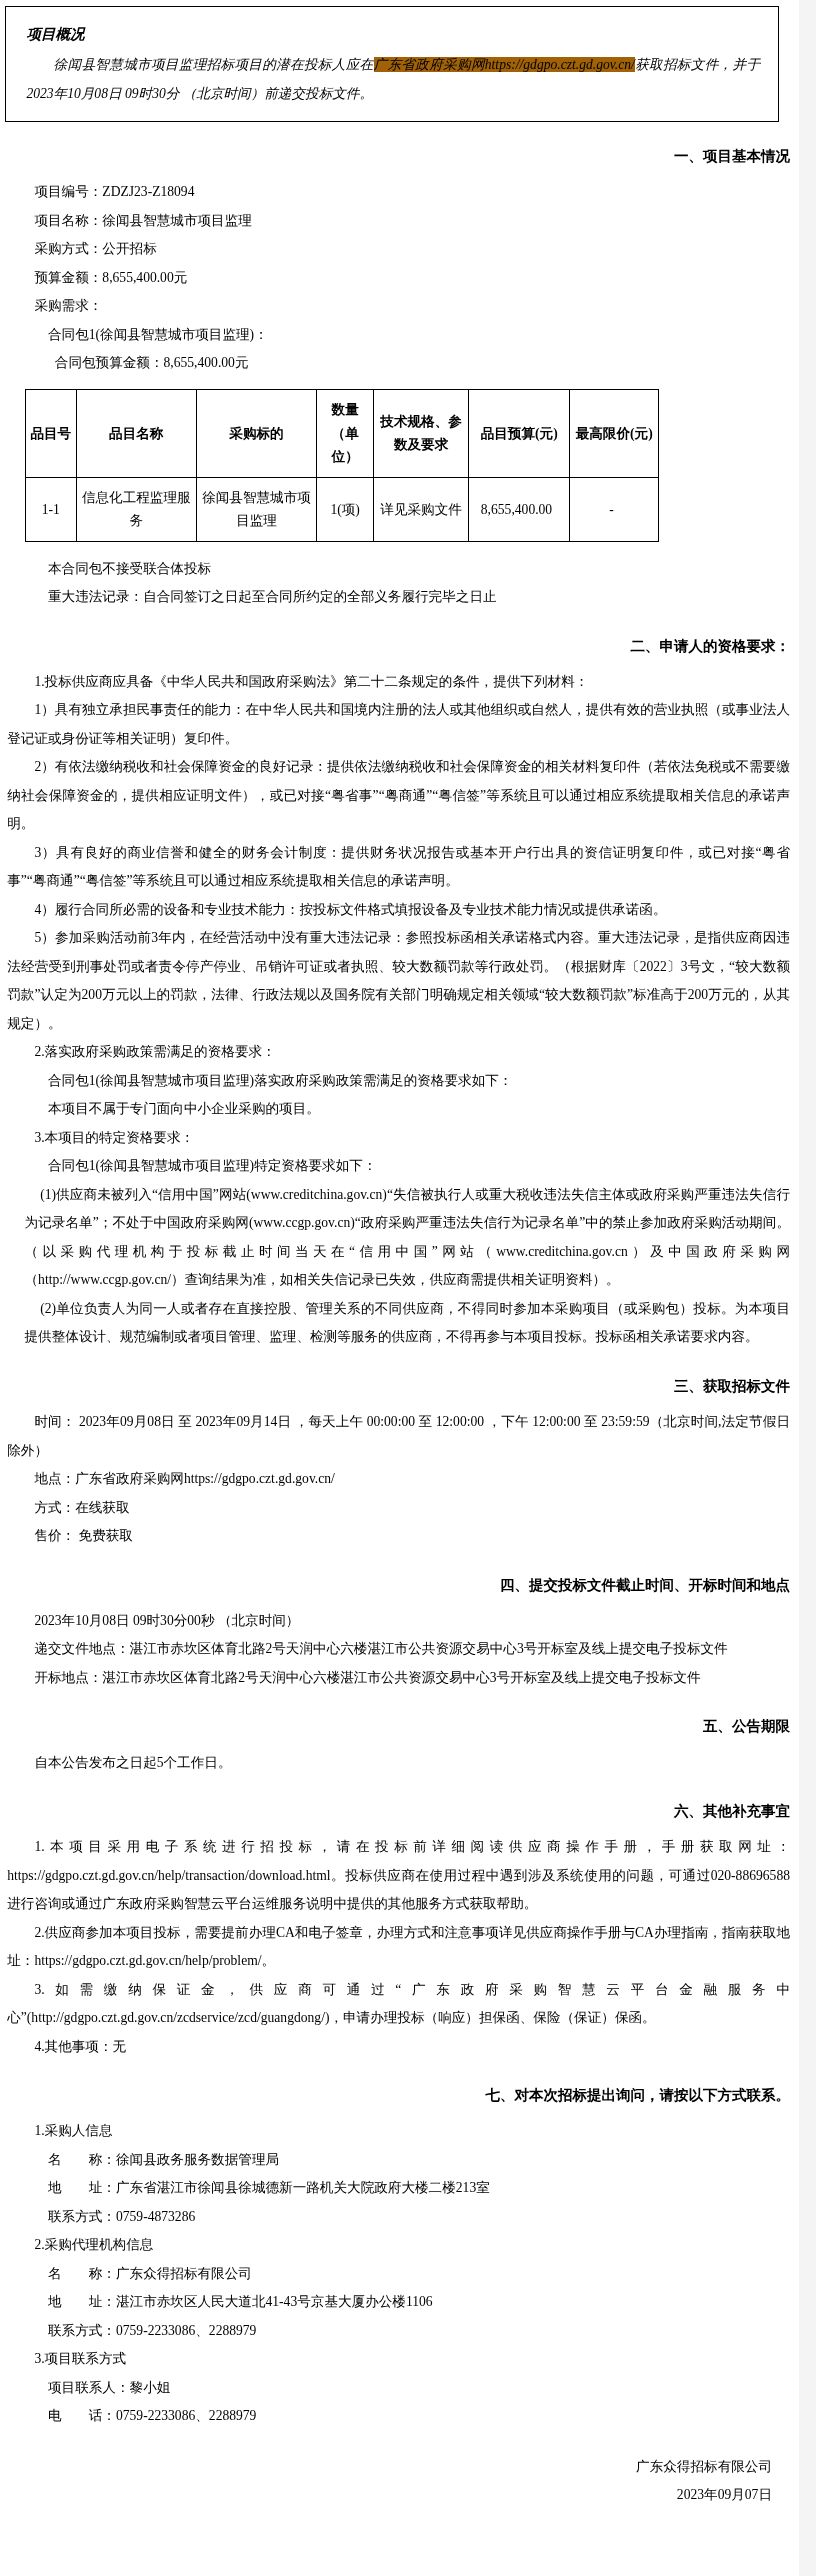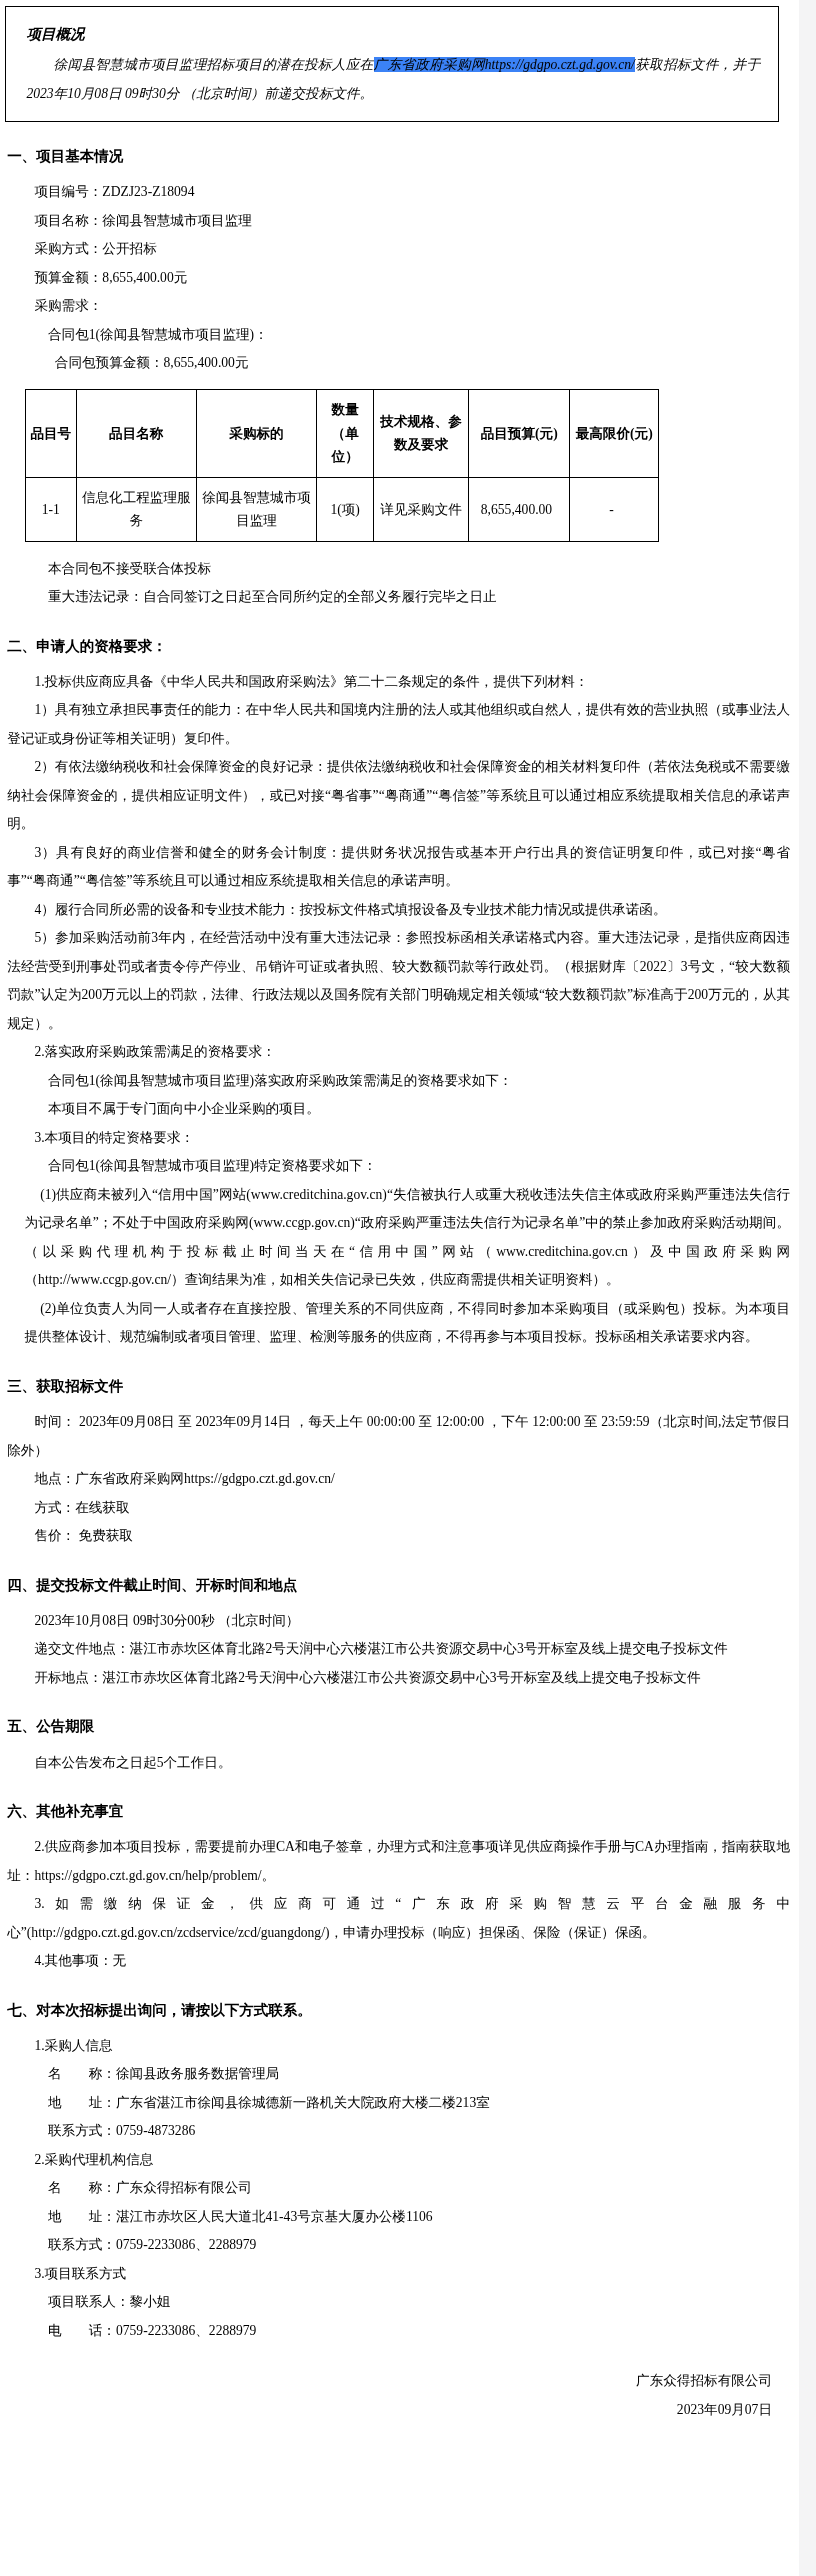--- a/index.html
+++ b/index.html
@@ -29,27 +29,28 @@
     padding: 5.4px 18px 12.7px 20px;
     font-style: italic;
   }
   .box h3 {
     font-size: 14.5px;
     margin: 7.2px 0 3.6px 0;
     line-height: 28px;
     font-weight: bold;
   }
   .box p { margin: 0; line-height: 28.5px; text-align: justify; text-indent: 2em; }
-  .hl { background: #3b82f6; }
+  .hl { background: #a16207; }
 
   h2 {
     font-size: 14.5px;
     font-weight: bold;
     margin: 20px 9px 8.2px 7.2px;
     line-height: 28px;
+    text-align: right;
   }
   p { margin: 0 9px 0 7.2px; line-height: 28.5px; text-align: justify; }
   .i2 { text-indent: 2em; }
   .i3 { text-indent: 3em; }
   .i35 { text-indent: 3.5em; }
   .hang { margin-left: 24.5px; text-indent: 1.15em; }
 
   table {
     border-collapse: collapse;
     table-layout: fixed;
@@ -150,20 +151,21 @@
 
   <h2>四、提交投标文件截止时间、开标时间和地点</h2>
   <p class="i2">2023年10月08日 09时30分00秒 （北京时间）</p>
   <p class="i2">递交文件地点：湛江市赤坎区体育北路2号天润中心六楼湛江市公共资源交易中心3号开标室及线上提交电子投标文件</p>
   <p class="i2">开标地点：湛江市赤坎区体育北路2号天润中心六楼湛江市公共资源交易中心3号开标室及线上提交电子投标文件</p>
 
   <h2>五、公告期限</h2>
   <p class="i2">自本公告发布之日起5个工作日。</p>
 
   <h2>六、其他补充事宜</h2>
+  <p class="i2">1.本项目采用电子系统进行招投标，请在投标前详细阅读供应商操作手册，手册获取网址：https://gdgpo.czt.gd.gov.cn/help/transaction/download.html。投标供应商在使用过程中遇到涉及系统使用的问题，可通过020-88696588 进行咨询或通过广东政府采购智慧云平台运维服务说明中提供的其他服务方式获取帮助。</p>
   <p class="i2">2.供应商参加本项目投标，需要提前办理CA和电子签章，办理方式和注意事项详见供应商操作手册与CA办理指南，指南获取地址：https://gdgpo.czt.gd.gov.cn/help/problem/。</p>
   <p class="i2">3.如需缴纳保证金，供应商可通过“广东政府采购智慧云平台金融服务中心”(http://gdgpo.czt.gd.gov.cn/zcdservice/zcd/guangdong/)，申请办理投标（响应）担保函、保险（保证）保函。</p>
   <p class="i2">4.其他事项：无</p>
 
   <h2>七、对本次招标提出询问，请按以下方式联系。</h2>
   <p class="i2">1.采购人信息</p>
   <p class="i3">名　　称：徐闻县政务服务数据管理局</p>
   <p class="i3">地　　址：广东省湛江市徐闻县徐城德新一路机关大院政府大楼二楼213室</p>
   <p class="i3">联系方式：0759-4873286</p>
   <p class="i2">2.采购代理机构信息</p>

